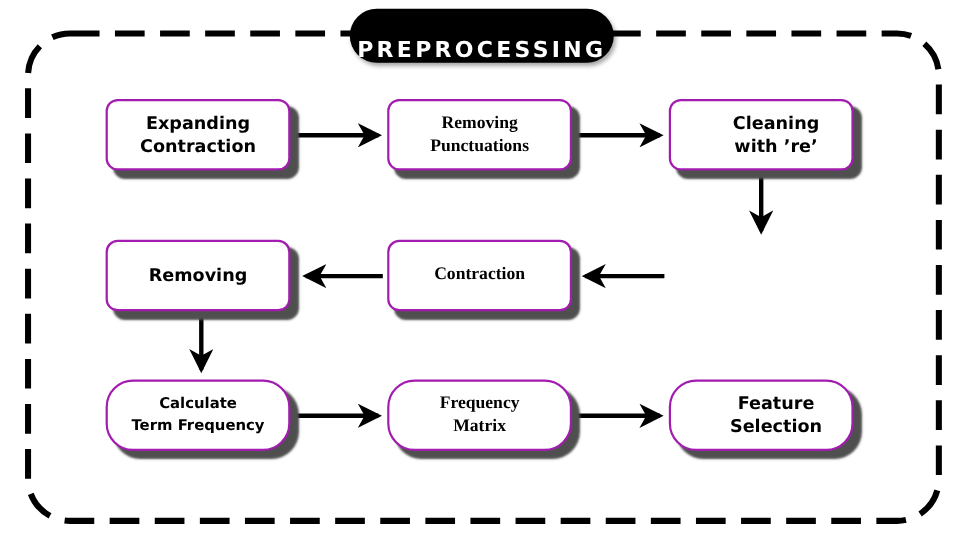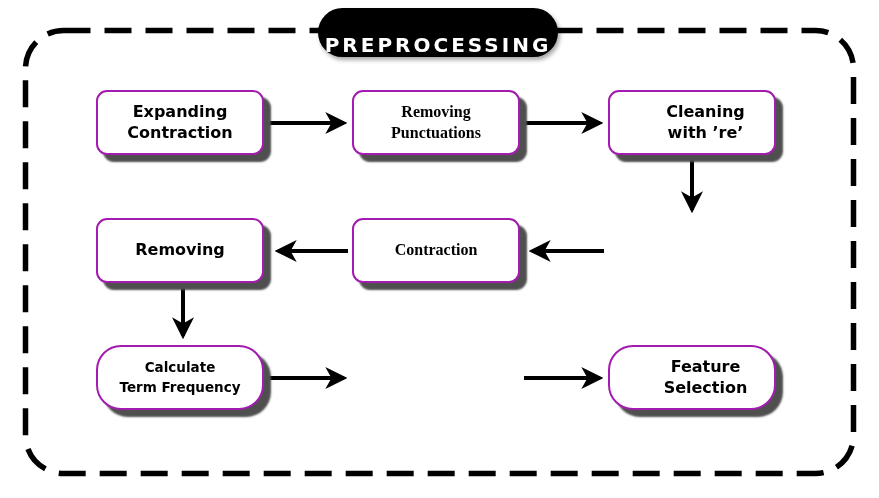--- a/index.html
+++ b/index.html
@@ -112,18 +112,22 @@
     <span>Contraction</span>
   </div>
   <div class="node r2 c1">
     <span>Removing</span>
   </div>
 
   <div class="node r3 c1 small-text">
     <span>Calculate
 Term Frequency</span>
   </div>
+  <div class="node r3 c2">
+    <span>Frequency
+Matrix</span>
+  </div>
   <div class="node r3 c3">
     <span>Feature
 Selection</span>
   </div>
 
 </div>
 
 </body></html>

